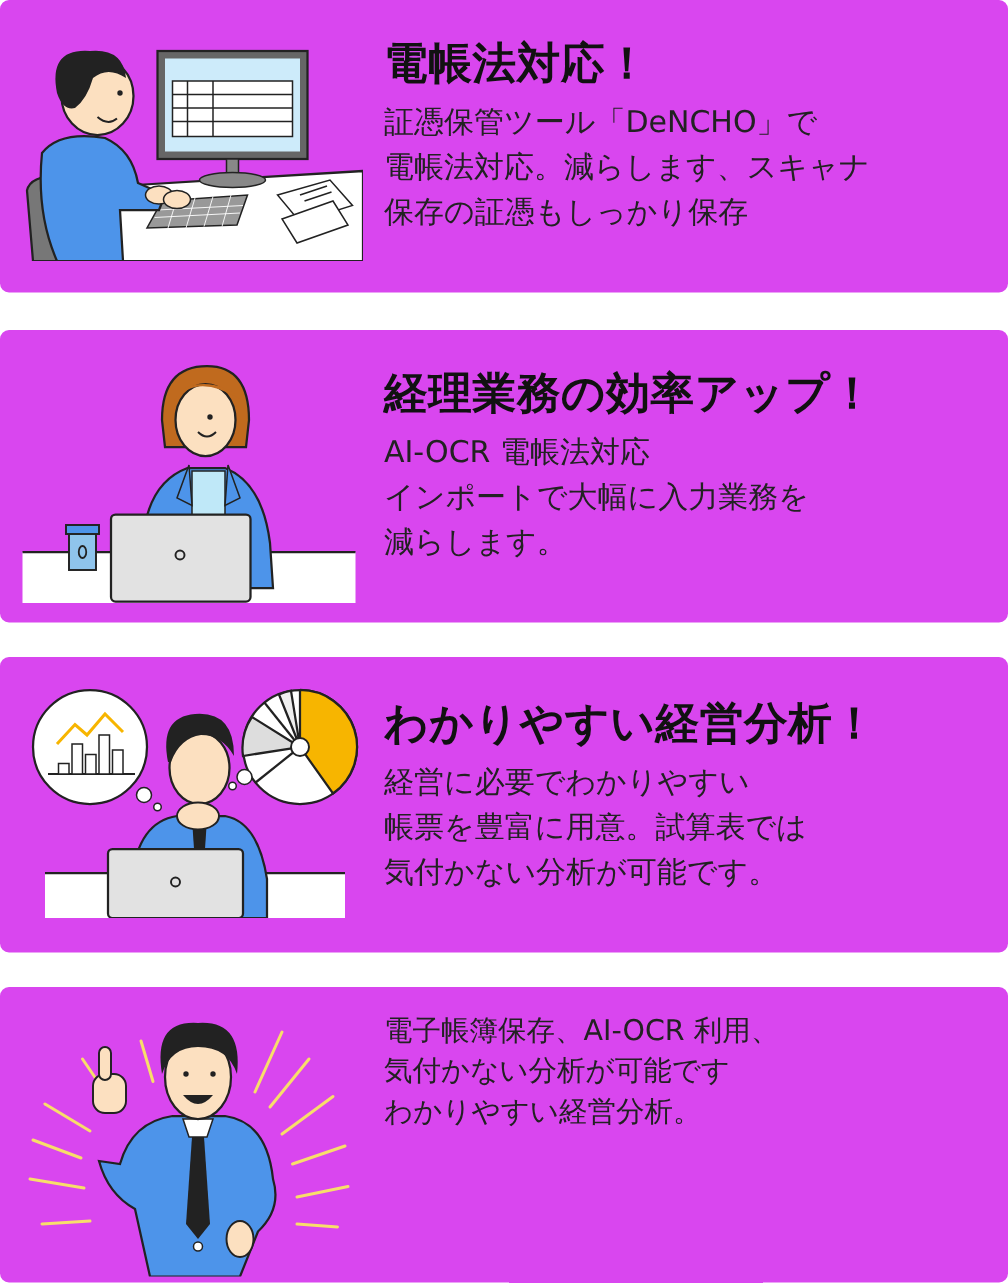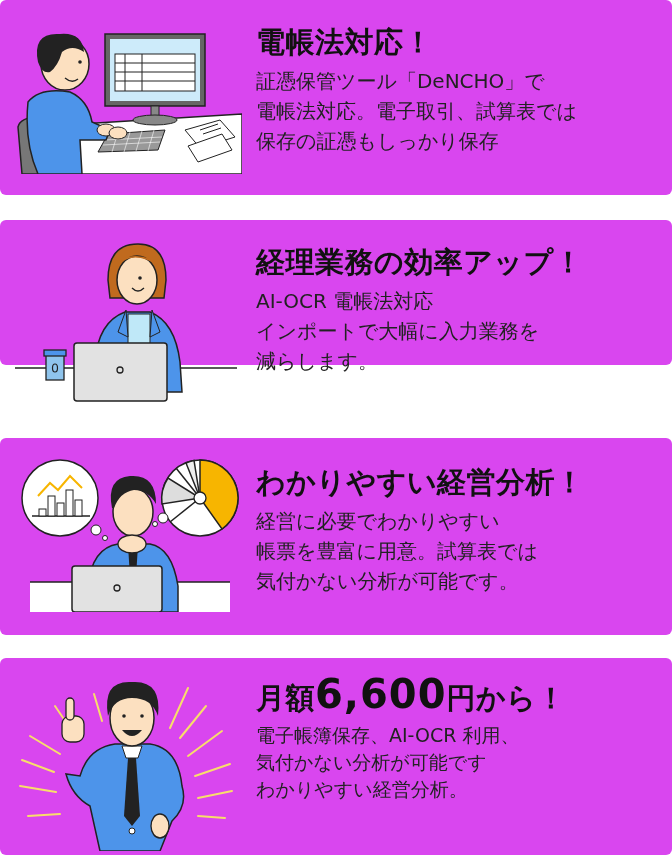--- a/index.html
+++ b/index.html
@@ -61,27 +61,27 @@
       <ellipse cx="55" cy="42" rx="24" ry="26" fill="#FCE0C0" stroke="#222" stroke-width="1.5"></ellipse>
       <path d="M28,40 Q22,10 50,12 Q72,10 74,30 Q62,22 52,30 Q48,44 40,50 Q32,52 28,40 Z" fill="#222"></path>
       <path d="M55,56 Q62,62 68,57" fill="none" stroke="#222" stroke-width="1.3"></path>
       <circle cx="70" cy="40" r="1.8" fill="#222"></circle>
     </svg>
   </div>
   <div class="text" style="top:24px;">
     <div class="title">電帳法対応！</div>
     <div class="body">
       <span>証憑保管ツール「DeNCHO」で</span>
-      <span>電帳法対応。電子取引、試算表では</span>
+      <span>電帳法対応。減らします、スキャナ</span>
       <span>保存の証憑もしっかり保存</span>
     </div>
   </div>
 </div>
 
-<div class="card" style="top:220px; height:145px;">
+<div class="card" style="top:220px; height:195px;">
   <div class="illus" style="top:22px;">
     <svg width="232" height="160" viewBox="0 0 232 160">
       <rect x="5" y="126" width="222" height="34" fill="#fff"></rect>
       <line x1="5" y1="126" x2="227" y2="126" stroke="#222" stroke-width="1.5"></line>
 
       <path d="M85,120 Q88,80 115,70 L140,70 Q165,80 170,120 L172,150 L85,150 Z" fill="#4D94EA" stroke="#222" stroke-width="1.5"></path>
       <rect x="118" y="72" width="22" height="30" fill="#BFE8F8" stroke="#222"></rect>
       <path d="M116,68 L108,90 L118,95 Z M142,68 L150,90 L140,95 Z" fill="#4D94EA" stroke="#222"></path>
 
       <path d="M98,38 Q98,2 128,2 Q156,2 156,38 L154,56 L100,56 Z" fill="#C06A1E" stroke="#222" stroke-width="1.5"></path>
@@ -191,22 +191,19 @@
       <path d="M98,40 Q92,4 122,6 Q152,4 148,40 Q142,22 122,22 Q104,22 98,40 Z" fill="#222"></path>
       <path d="M112,54 Q122,66 132,54 Z" fill="#222"></path>
       <circle cx="114" cy="40" r="1.8" fill="#222"></circle>
         <circle cx="132" cy="40" r="1.8" fill="#222"></circle>
 
       <ellipse cx="150" cy="150" rx="9" ry="12" fill="#FCE0C0" stroke="#222" stroke-width="1.3"></ellipse>
       <circle cx="122" cy="155" r="3" fill="#fff" stroke="#222"></circle>
     </svg>
   </div>
   <div class="text" style="top:14px;">
-    <div class="title">
-      <span>月額</span><span class="price-num">6,600</span><span>円から！</span>
-    </div>
     <div class="body">
       <span>電子帳簿保存、AI-OCR 利用、</span>
       <span>気付かない分析が可能です</span>
       <span>わかりやすい経営分析。</span>
     </div>
   </div>
 </div>
 
 </body></html>

